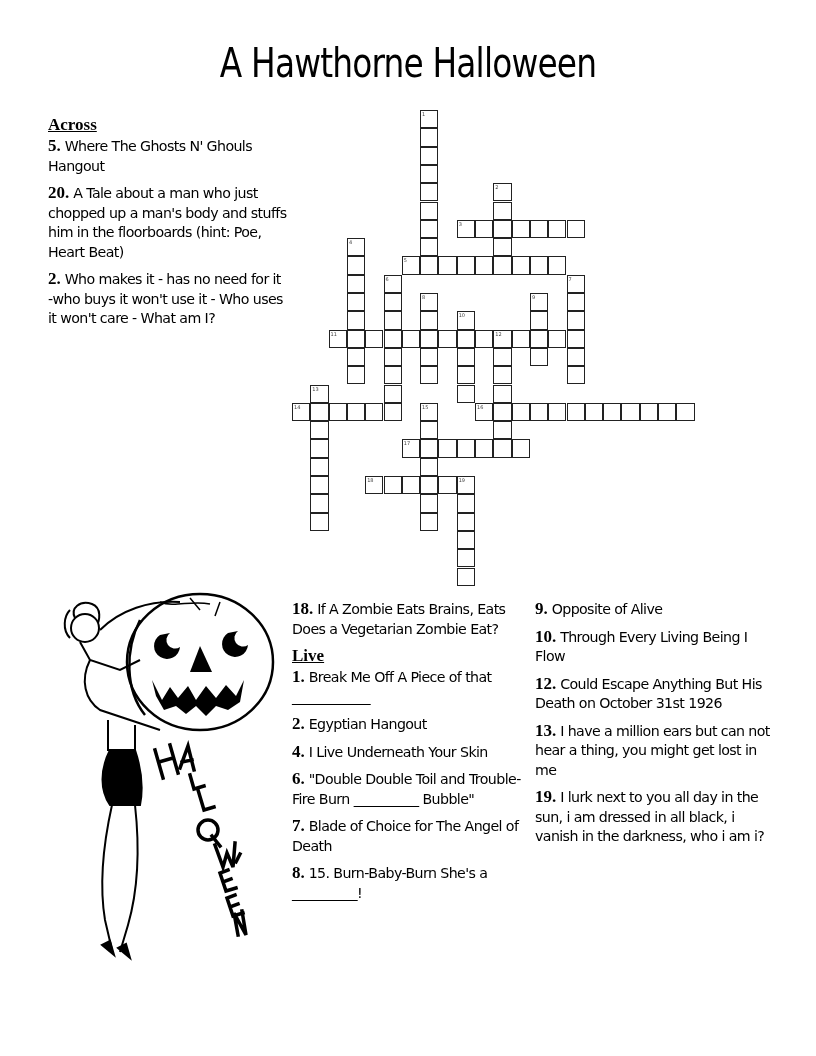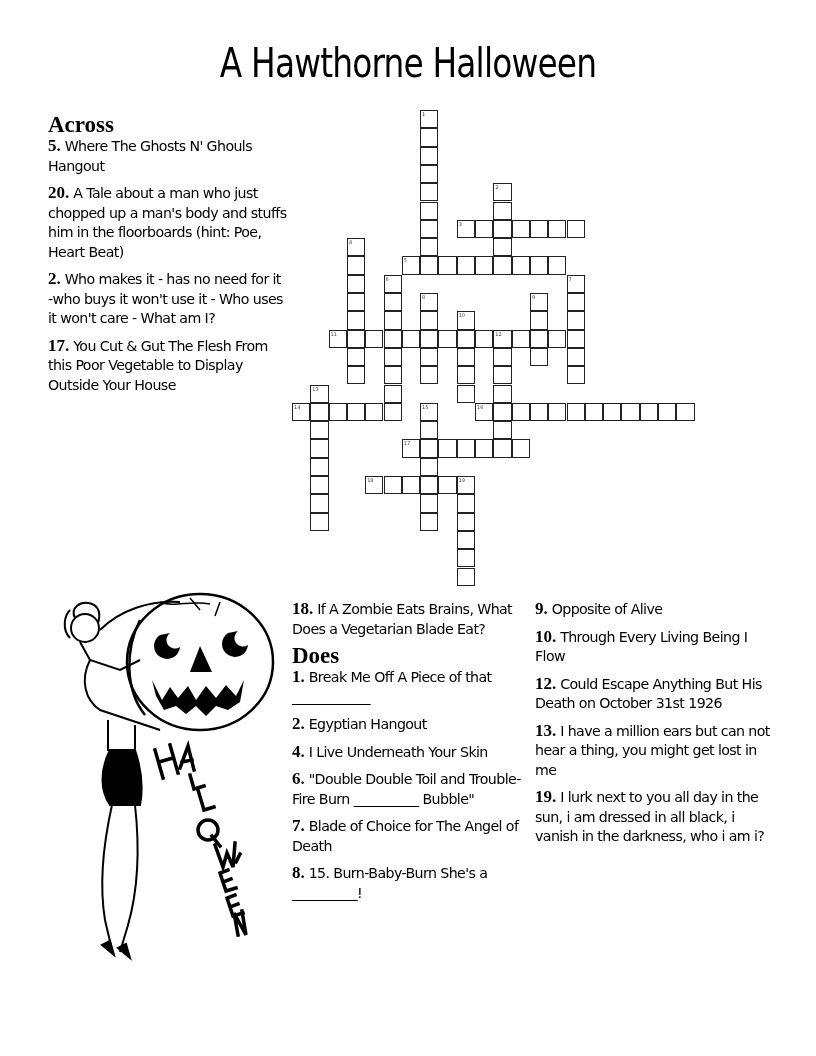--- a/index.html
+++ b/index.html
@@ -3,21 +3,21 @@
 <meta charset="utf-8">
 <style>
   html, body { margin: 0; padding: 0; background: #ffffff; }
   body { width: 816px; height: 1056px; position: relative; overflow: hidden; color: #000; }
   .title {
     position: absolute; left: 0; top: 40px; width: 816px; text-align: center;
     font-family: "DejaVu Sans", sans-serif; font-size: 40px; font-weight: normal;
     letter-spacing: -1px; transform: scaleX(0.82); transform-origin: center;
   }
   .clue-col { position: absolute; font-family: "DejaVu Sans", sans-serif; font-size: 14.2px; line-height: 19.5px; letter-spacing: -0.6px; }
-  .clue-col .heading { font-family: "Liberation Serif", serif; font-weight: bold; font-size: 23px; letter-spacing: 0; line-height: 20px; margin-bottom: 1px; }
+  .clue-col .heading { font-family: "Liberation Serif", serif; font-weight: bold; font-size: 17px; text-decoration: underline; letter-spacing: 0; line-height: 20px; margin-bottom: 1px; }
   .clue { margin-bottom: 7px; transform-origin: left top; }
   .clue .num { font-family: "Liberation Serif", serif; font-weight: bold; font-size: 17px; letter-spacing: 0; }
   #across-col { left: 48px; top: 115px; width: 240px; }
   #mid-col { left: 292px; top: 599px; width: 238px; }
   #right-col { left: 535px; top: 599px; width: 240px; }
   #grid { position: absolute; left: 0; top: 0; width: 816px; height: 1056px; pointer-events: none; }
   .cell {
     position: absolute; width: 18.3px; height: 18.3px; box-sizing: border-box;
     border: 1px solid #222; background: #fff; pointer-events: auto;
   }
@@ -28,29 +28,28 @@
 <body>
 
 <div class="title">A Hawthorne Halloween</div>
 
 <div id="across-col" class="clue-col">
   <div class="heading">Across</div>
   <div id="across-list">
       <div class="clue"><span class="num">5.</span><span> Where The Ghosts N' Ghouls Hangout</span></div>
       <div class="clue"><span class="num">20.</span><span> A Tale about a man who just chopped up a man's body and stuffs him in the floorboards (hint: Poe, Heart Beat)</span></div>
       <div class="clue"><span class="num">2.</span><span> Who makes it - has no need for it -who buys it won't use it - Who uses it won't care - What am I?</span></div>
-      <div class="clue"><span class="num">17.</span><span> You Cut &amp; Gut The Flesh From this Poor Vegetable to Display Outside Your House</span></div>
     </div>
 </div>
 
 <div id="mid-col" class="clue-col">
   <div id="mid-across">
-      <div class="clue"><span class="num">18.</span><span> If A Zombie Eats Brains, What Does a Vegetarian Blade Eat?</span></div>
-    </div>
-  <div class="heading">Does</div>
+      <div class="clue"><span class="num">18.</span><span> If A Zombie Eats Brains, Eats Does a Vegetarian Zombie Eat?</span></div>
+    </div>
+  <div class="heading">Live</div>
   <div id="mid-down">
       <div class="clue"><span class="num">1.</span><span> Break Me Off A Piece of that ____________</span></div>
       <div class="clue"><span class="num">2.</span><span> Egyptian Hangout</span></div>
       <div class="clue"><span class="num">4.</span><span> I Live Underneath Your Skin</span></div>
       <div class="clue"><span class="num">6.</span><span> "Double Double Toil and Trouble-Fire Burn __________ Bubble"</span></div>
       <div class="clue"><span class="num">7.</span><span> Blade of Choice for The Angel of Death</span></div>
       <div class="clue"><span class="num">8.</span><span> 15. Burn-Baby-Burn She's a __________!</span></div>
     </div>
 </div>
 

